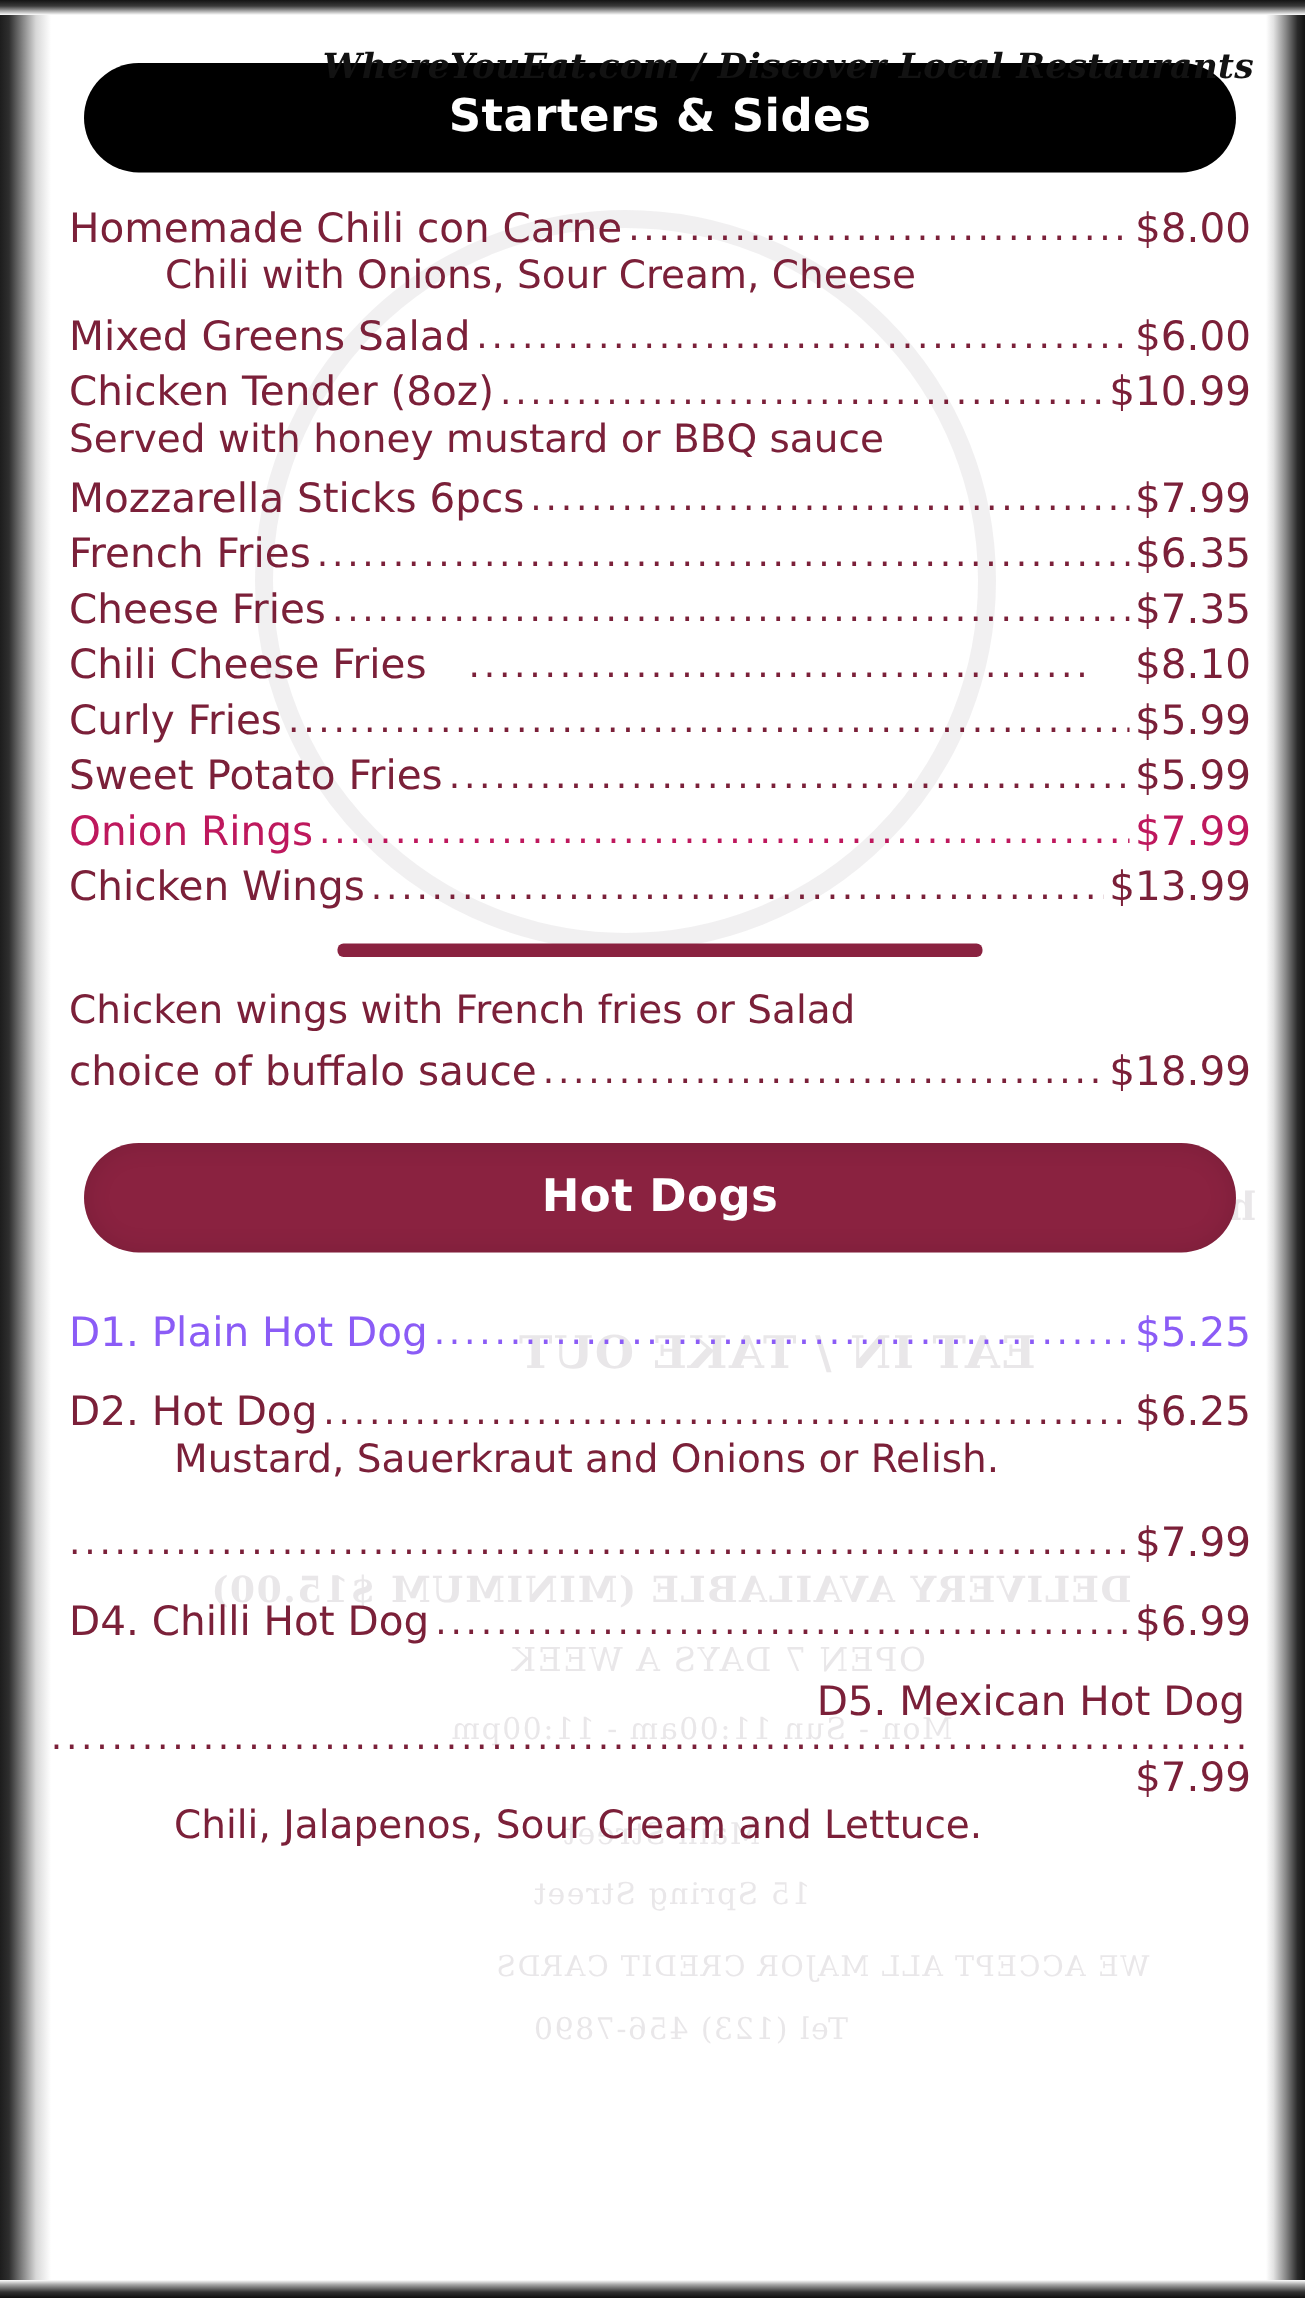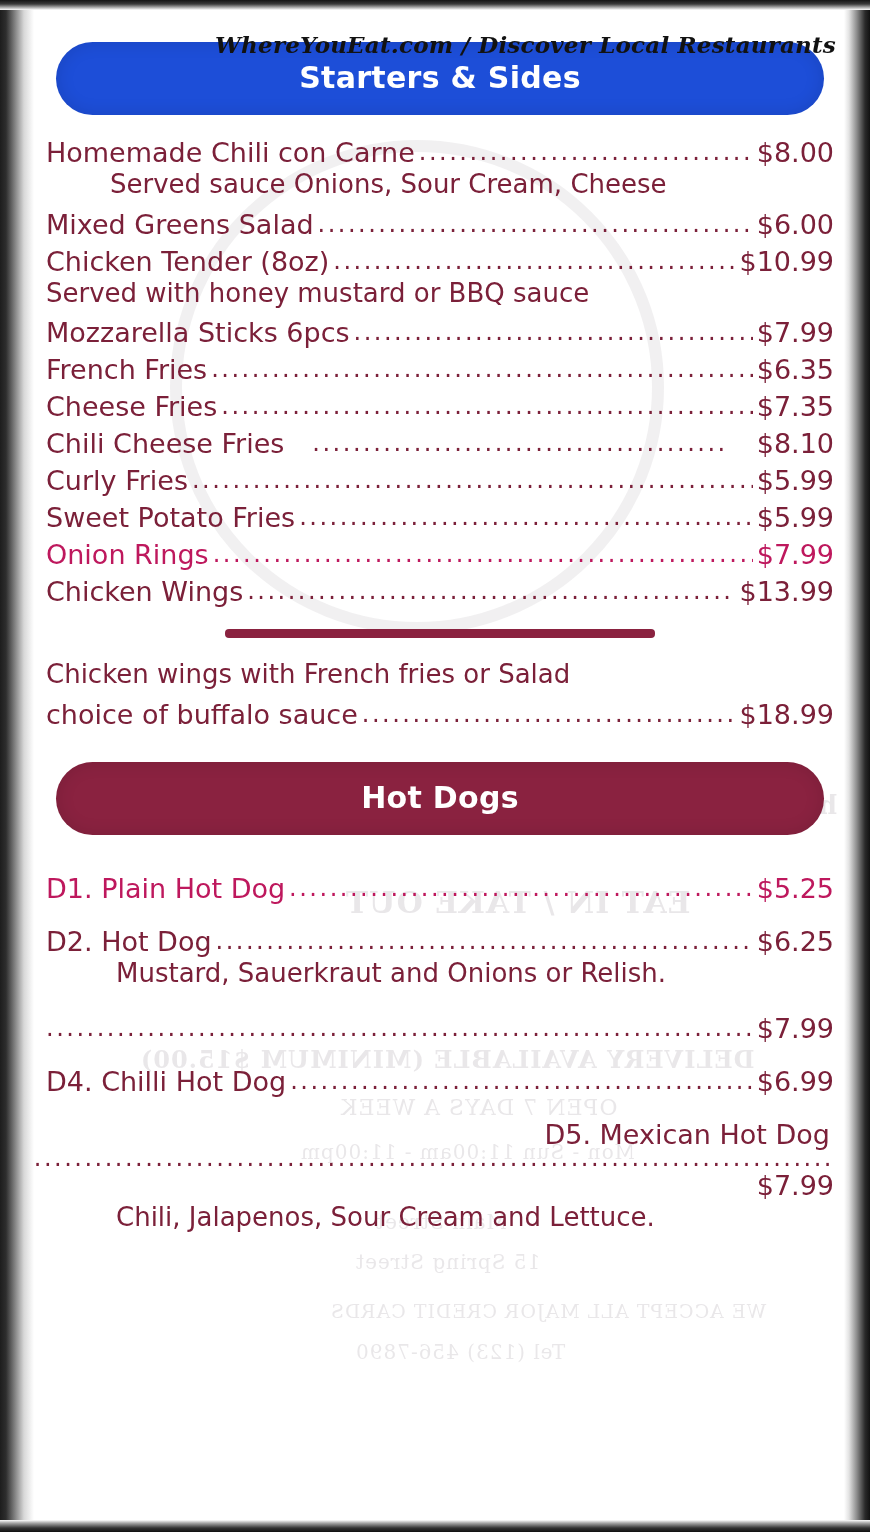--- a/index.html
+++ b/index.html
@@ -180,31 +180,31 @@
   <div class="ghost" style="left:375px; top:1210px; font-size:20px;">Main Street</div>
   <div class="ghost" style="left:355px; top:1250px; font-size:20px;">15 Spring Street</div>
   <div class="ghost" style="left:330px; top:1300px; font-size:19px;">WE ACCEPT ALL MAJOR CREDIT CARDS</div>
   <div class="ghost" style="left:355px; top:1340px; font-size:20px;">Tel (123) 456-7890</div>
 
   <div class="watermark">WhereYouEat.com / Discover Local Restaurants</div>
 
   <div class="content">
 
     <div style="height:42px"></div>
-    <div class="section-banner" style="background: #1d4ed8;">Starters &amp; Sides</div>
+    <div class="section-banner" style="background: #000000;">Starters &amp; Sides</div>
 
     <div class="items">
 
       <div class="row" style="color: rgb(123, 32, 57);">
         <span class="nm">Homemade Chili con Carne</span>
         <span class="dots">.................................................................................................</span>
         <span class="pr">$8.00</span>
       </div>
 
-      <div class="desc center-ish" style="color: rgb(123, 32, 57);">Served sauce Onions, Sour Cream, Cheese</div>
+      <div class="desc center-ish" style="color: rgb(123, 32, 57);">Chili with Onions, Sour Cream, Cheese</div>
 
       <div class="row" style="color: rgb(123, 32, 57);">
         <span class="nm">Mixed Greens Salad</span>
         <span class="dots">.................................................................................................</span>
         <span class="pr">$6.00</span>
       </div>
 
       <div class="row" style="color: rgb(123, 32, 57);">
         <span class="nm">Chicken Tender  (8oz)</span>
         <span class="dots">.................................................................................................</span>
@@ -274,21 +274,21 @@
         <span class="pr">$18.99</span>
       </div>
     </div>
 
     <div class="spacer-lg"></div>
 
     <div class="section-banner" style="background: rgb(138, 34, 64);">Hot Dogs</div>
 
     <div class="items hotdogs">
 
-      <div class="row" style="color: #be185d;">
+      <div class="row" style="color: #8b5cf6;">
         <span class="nm">D1. Plain Hot Dog</span>
         <span class="dots">.................................................................................................</span>
         <span class="pr">$5.25</span>
       </div>
 
       <div class="row" style="color: rgb(123, 32, 57);">
         <span class="nm">D2. Hot Dog</span>
         <span class="dots">.................................................................................................</span>
         <span class="pr">$6.25</span>
       </div>

